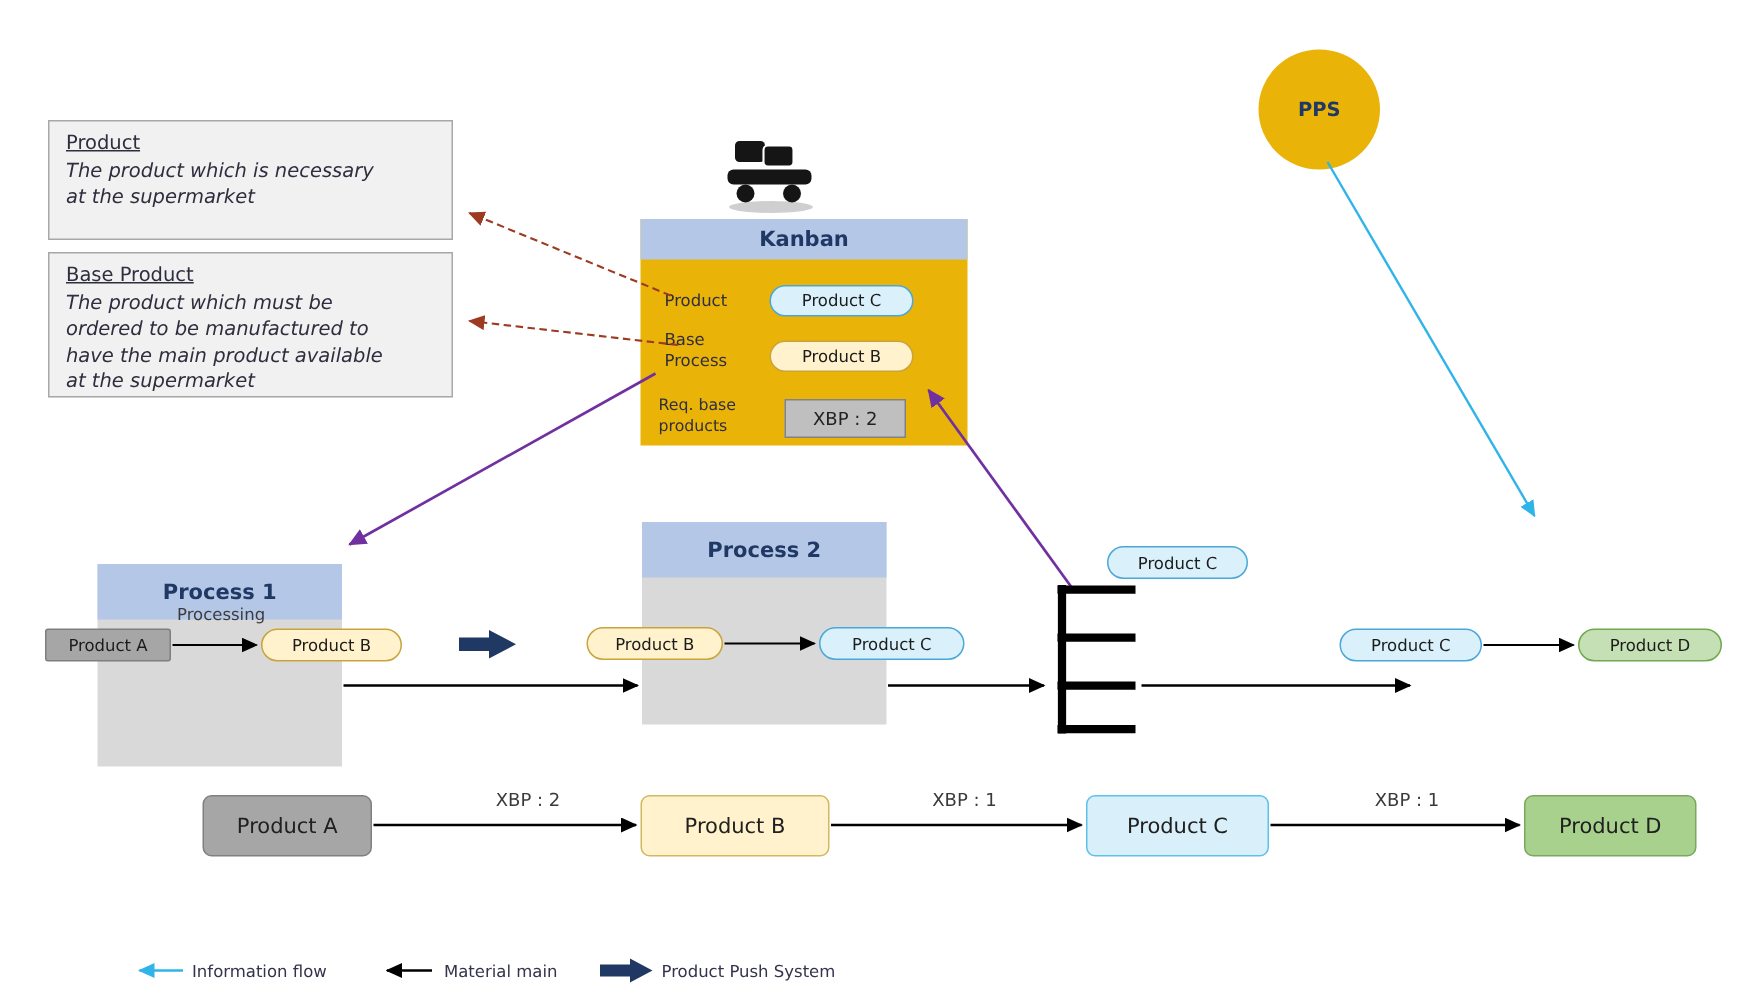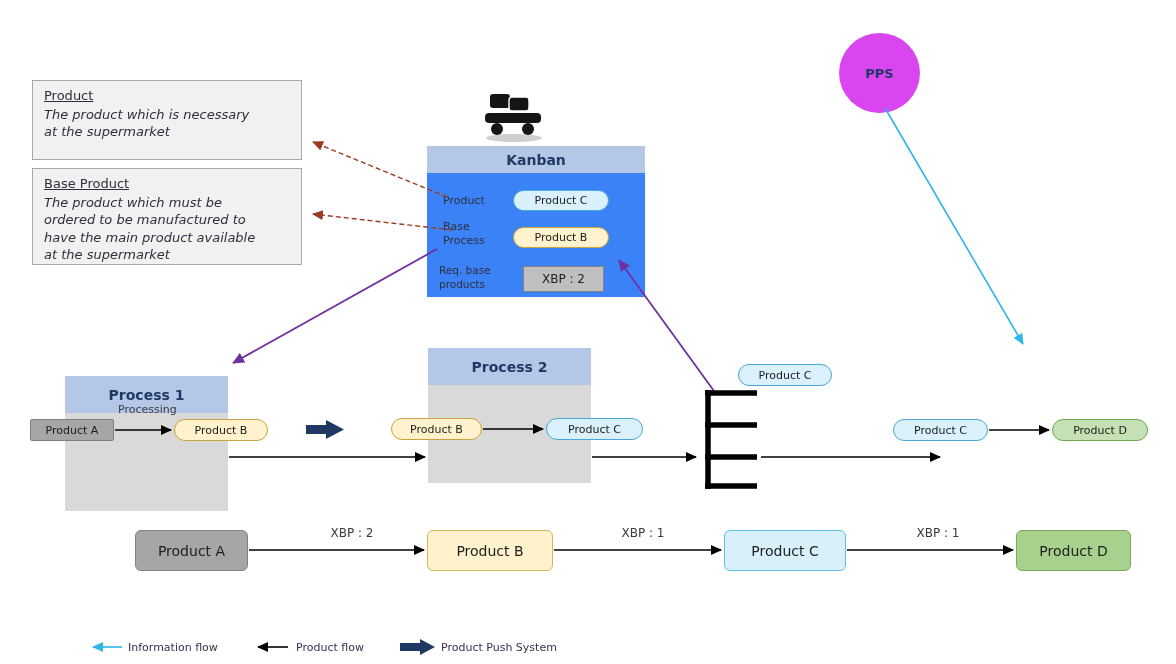--- a/index.html
+++ b/index.html
@@ -7,38 +7,38 @@
   body{background:#ffffff;font-family:"DejaVu Sans","Liberation Sans",sans-serif;position:relative;overflow:hidden;}
   .page{position:absolute;inset:0;}
   .arrows{position:absolute;left:0;top:0;z-index:6;pointer-events:none;}
 
   .note{position:absolute;background:#f1f1f1;border:1px solid #a8a8a8;padding:7px 11px;font-size:13px;color:#2e2e3e;z-index:2;}
   .note-title{text-decoration:underline;margin-bottom:3px;}
   .note-body{font-style:italic;white-space:pre-line;line-height:1.33;}
   #note-product{left:32px;top:80px;width:270px;height:80px;}
   #note-base-product{left:32px;top:168px;width:270px;height:97px;}
 
-  .kanban{position:absolute;left:427px;top:146px;width:218px;height:151px;background:#3b82f6;z-index:2;}
+  .kanban{position:absolute;left:427px;top:146px;width:218px;height:151px;background:#eab308;z-index:2;}
   .kanban-header{height:27px;background:#b4c7e7;display:flex;align-items:center;justify-content:center;font-size:14px;font-weight:bold;color:#1f3864;}
   .kanban-label{position:absolute;font-size:11px;color:#2e2e3e;white-space:pre-line;line-height:1.3;}
   #k-label-product{left:16px;top:48px;}
   #k-label-base{left:16px;top:74px;}
   #k-label-req{left:12px;top:118px;font-size:10.5px;}
   #k-pill-product{left:86px;top:44px;width:96px;height:21px;}
   #k-pill-base{left:86px;top:81px;width:96px;height:21px;}
   #k-xbp{left:96px;top:120px;width:81px;height:26px;}
 
   .pill{position:absolute;display:flex;align-items:center;justify-content:center;font-size:11px;color:#1c1c1c;border-radius:11px;z-index:3;white-space:nowrap;}
   .pill-b{background:#fff2cc;border:1px solid #c9a43c;}
   .pill-c{background:#daf1fb;border:1px solid #49a8d8;}
   .pill-d{background:#c5e0b4;border:1px solid #6fa84f;}
   .box-a{background:#a6a6a6;border:1px solid #7f7f7f;border-radius:2px;}
   .xbp-box{position:absolute;background:#bfbfbf;border:1px solid #828282;display:flex;align-items:center;justify-content:center;font-size:12px;color:#222;}
 
-  .pps{position:absolute;left:839px;top:33px;width:81px;height:80px;border-radius:50%;background:#d946ef;display:flex;align-items:center;justify-content:center;font-weight:bold;font-size:13px;color:#1f3864;z-index:2;}
+  .pps{position:absolute;left:839px;top:33px;width:81px;height:80px;border-radius:50%;background:#eab308;display:flex;align-items:center;justify-content:center;font-weight:bold;font-size:13px;color:#1f3864;z-index:2;}
 
   .process{position:absolute;top:348px;width:163px;height:135px;background:#d9d9d9;z-index:1;}
   .process-header{height:37px;background:#b4c7e7;display:flex;align-items:center;justify-content:center;font-weight:bold;font-size:14px;color:#1f3864;}
   #process-1{left:65px;margin-top:28px;}
   #process-2{left:428px;}
   #process-3{left:943px;}
   .processing-label{position:absolute;left:118px;top:403px;font-size:11px;color:#3c3c3c;z-index:3;}
 
   #p1-in{left:30px;top:419px;width:84px;height:22px;}
   #p1-out{left:174px;top:419px;width:94px;height:22px;}
@@ -178,16 +178,16 @@
   <div class="chain-box" id="chain-a">Product A</div>
   <div class="chain-box" id="chain-b">Product B</div>
   <div class="chain-box" id="chain-c">Product C</div>
   <div class="chain-box" id="chain-d">Product D</div>
 
   <div class="edge-label" id="edge-ab">XBP : 2</div>
   <div class="edge-label" id="edge-bc">XBP : 1</div>
   <div class="edge-label" id="edge-cd">XBP : 1</div>
 
   <div class="legend-label" id="legend-info">Information flow</div>
-  <div class="legend-label" id="legend-material">Product flow</div>
+  <div class="legend-label" id="legend-material">Material main</div>
   <div class="legend-label" id="legend-push">Product Push System</div>
 
 </div>
 
 </body></html>

